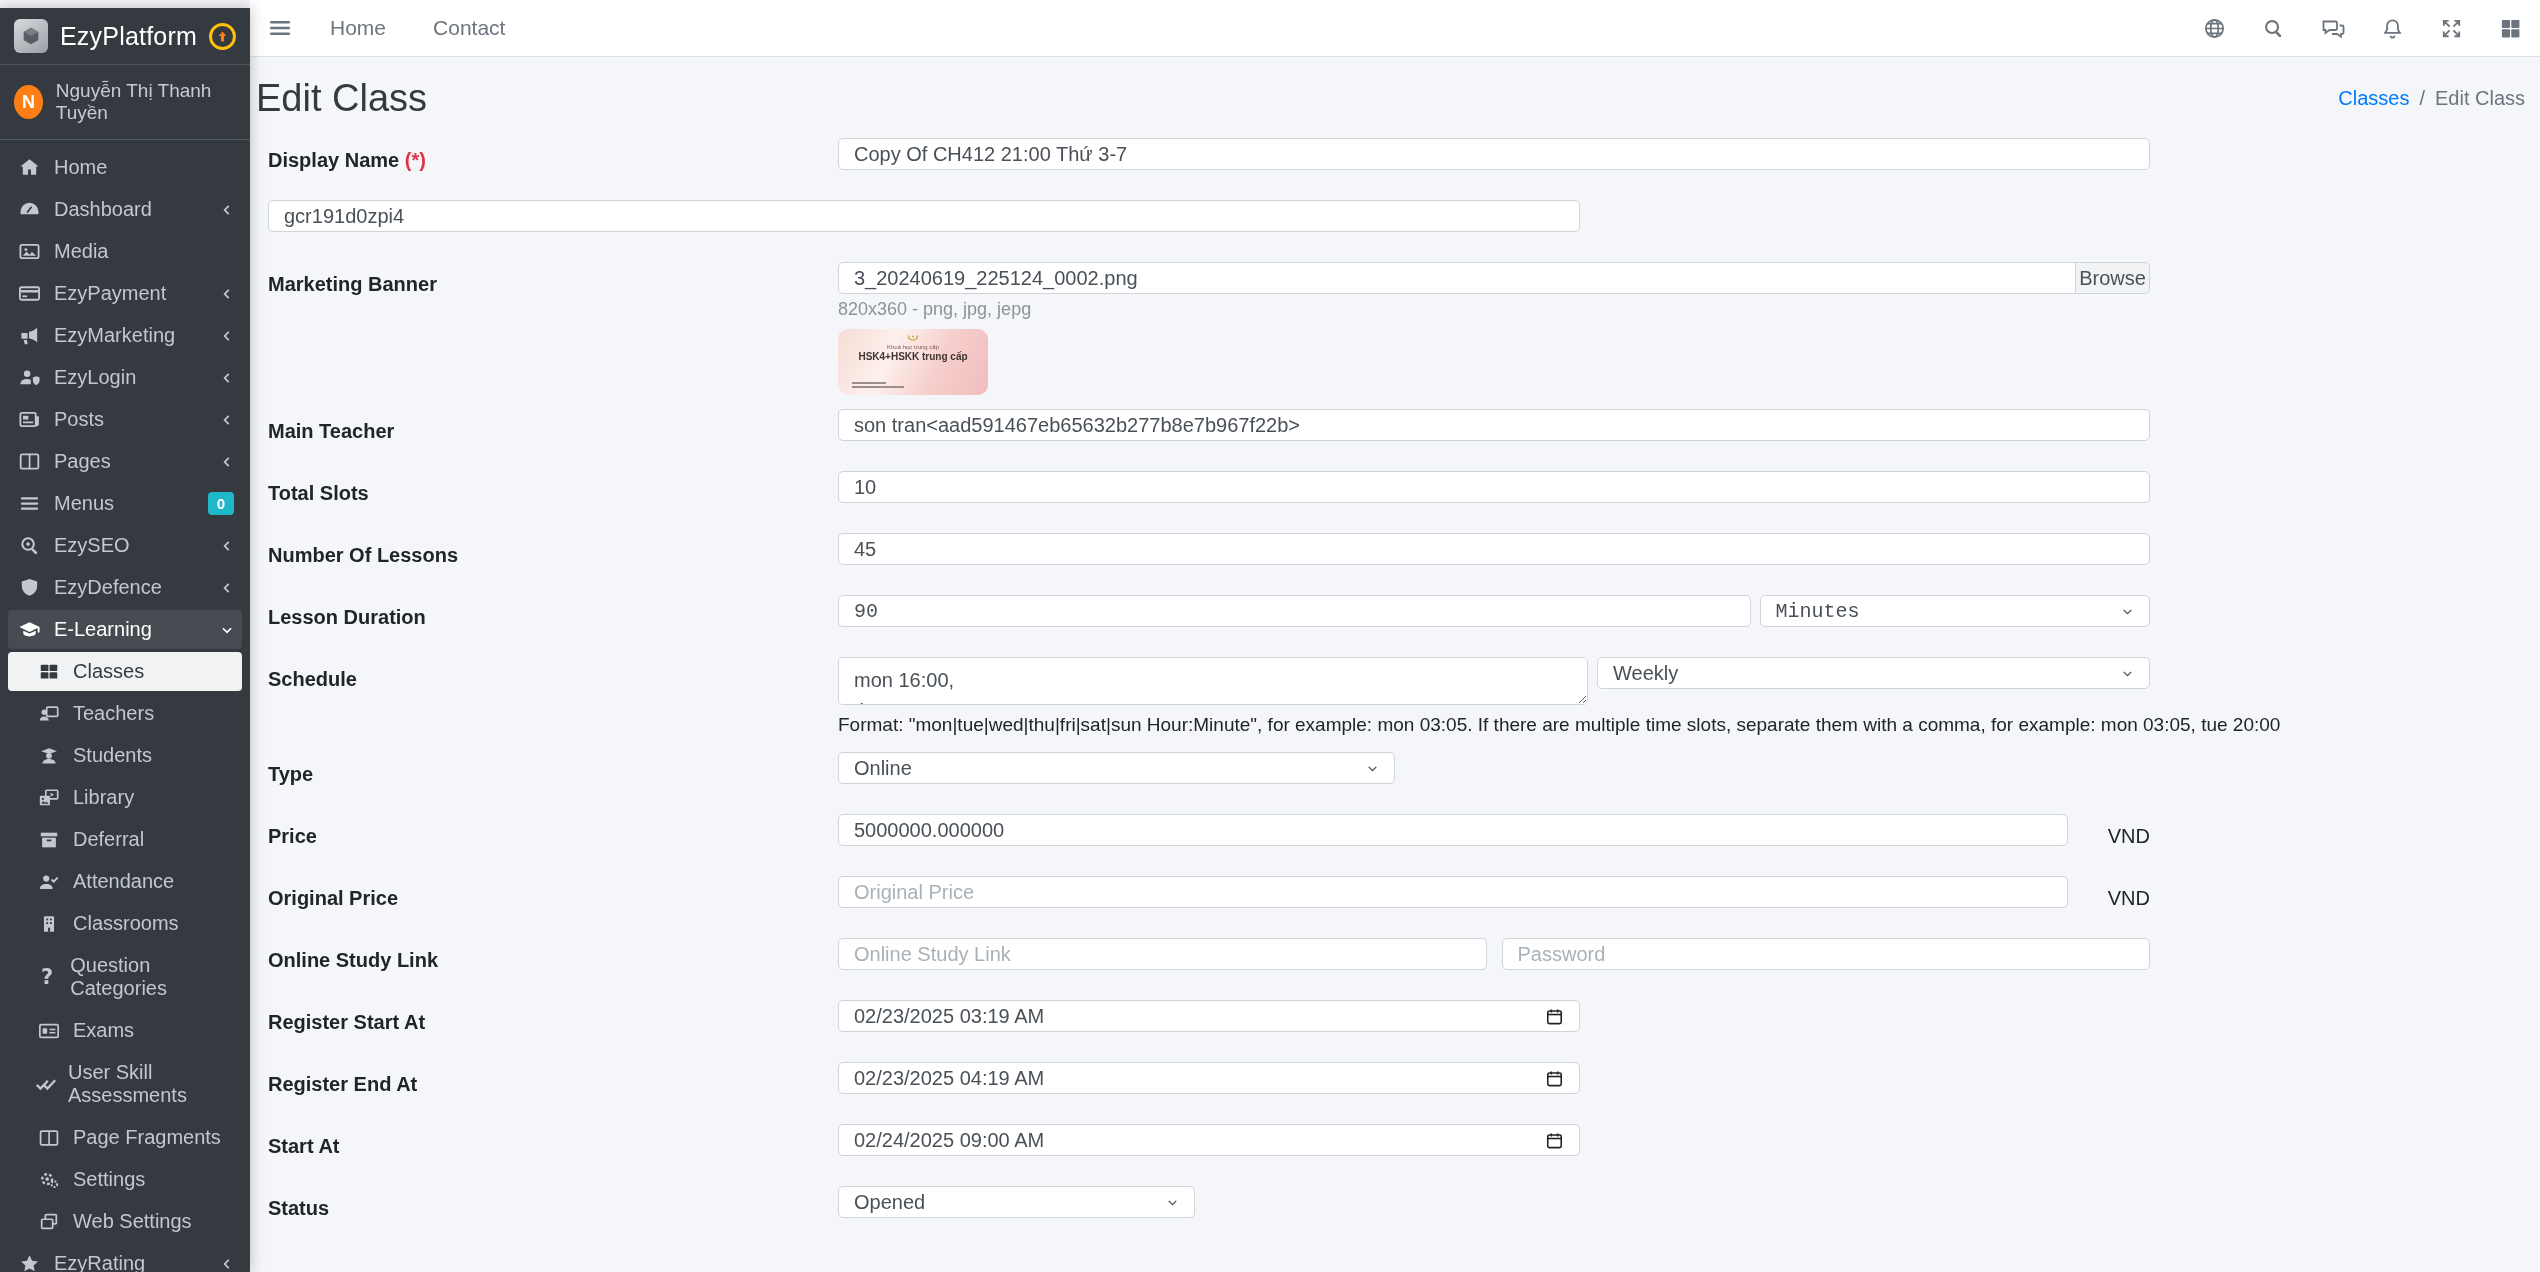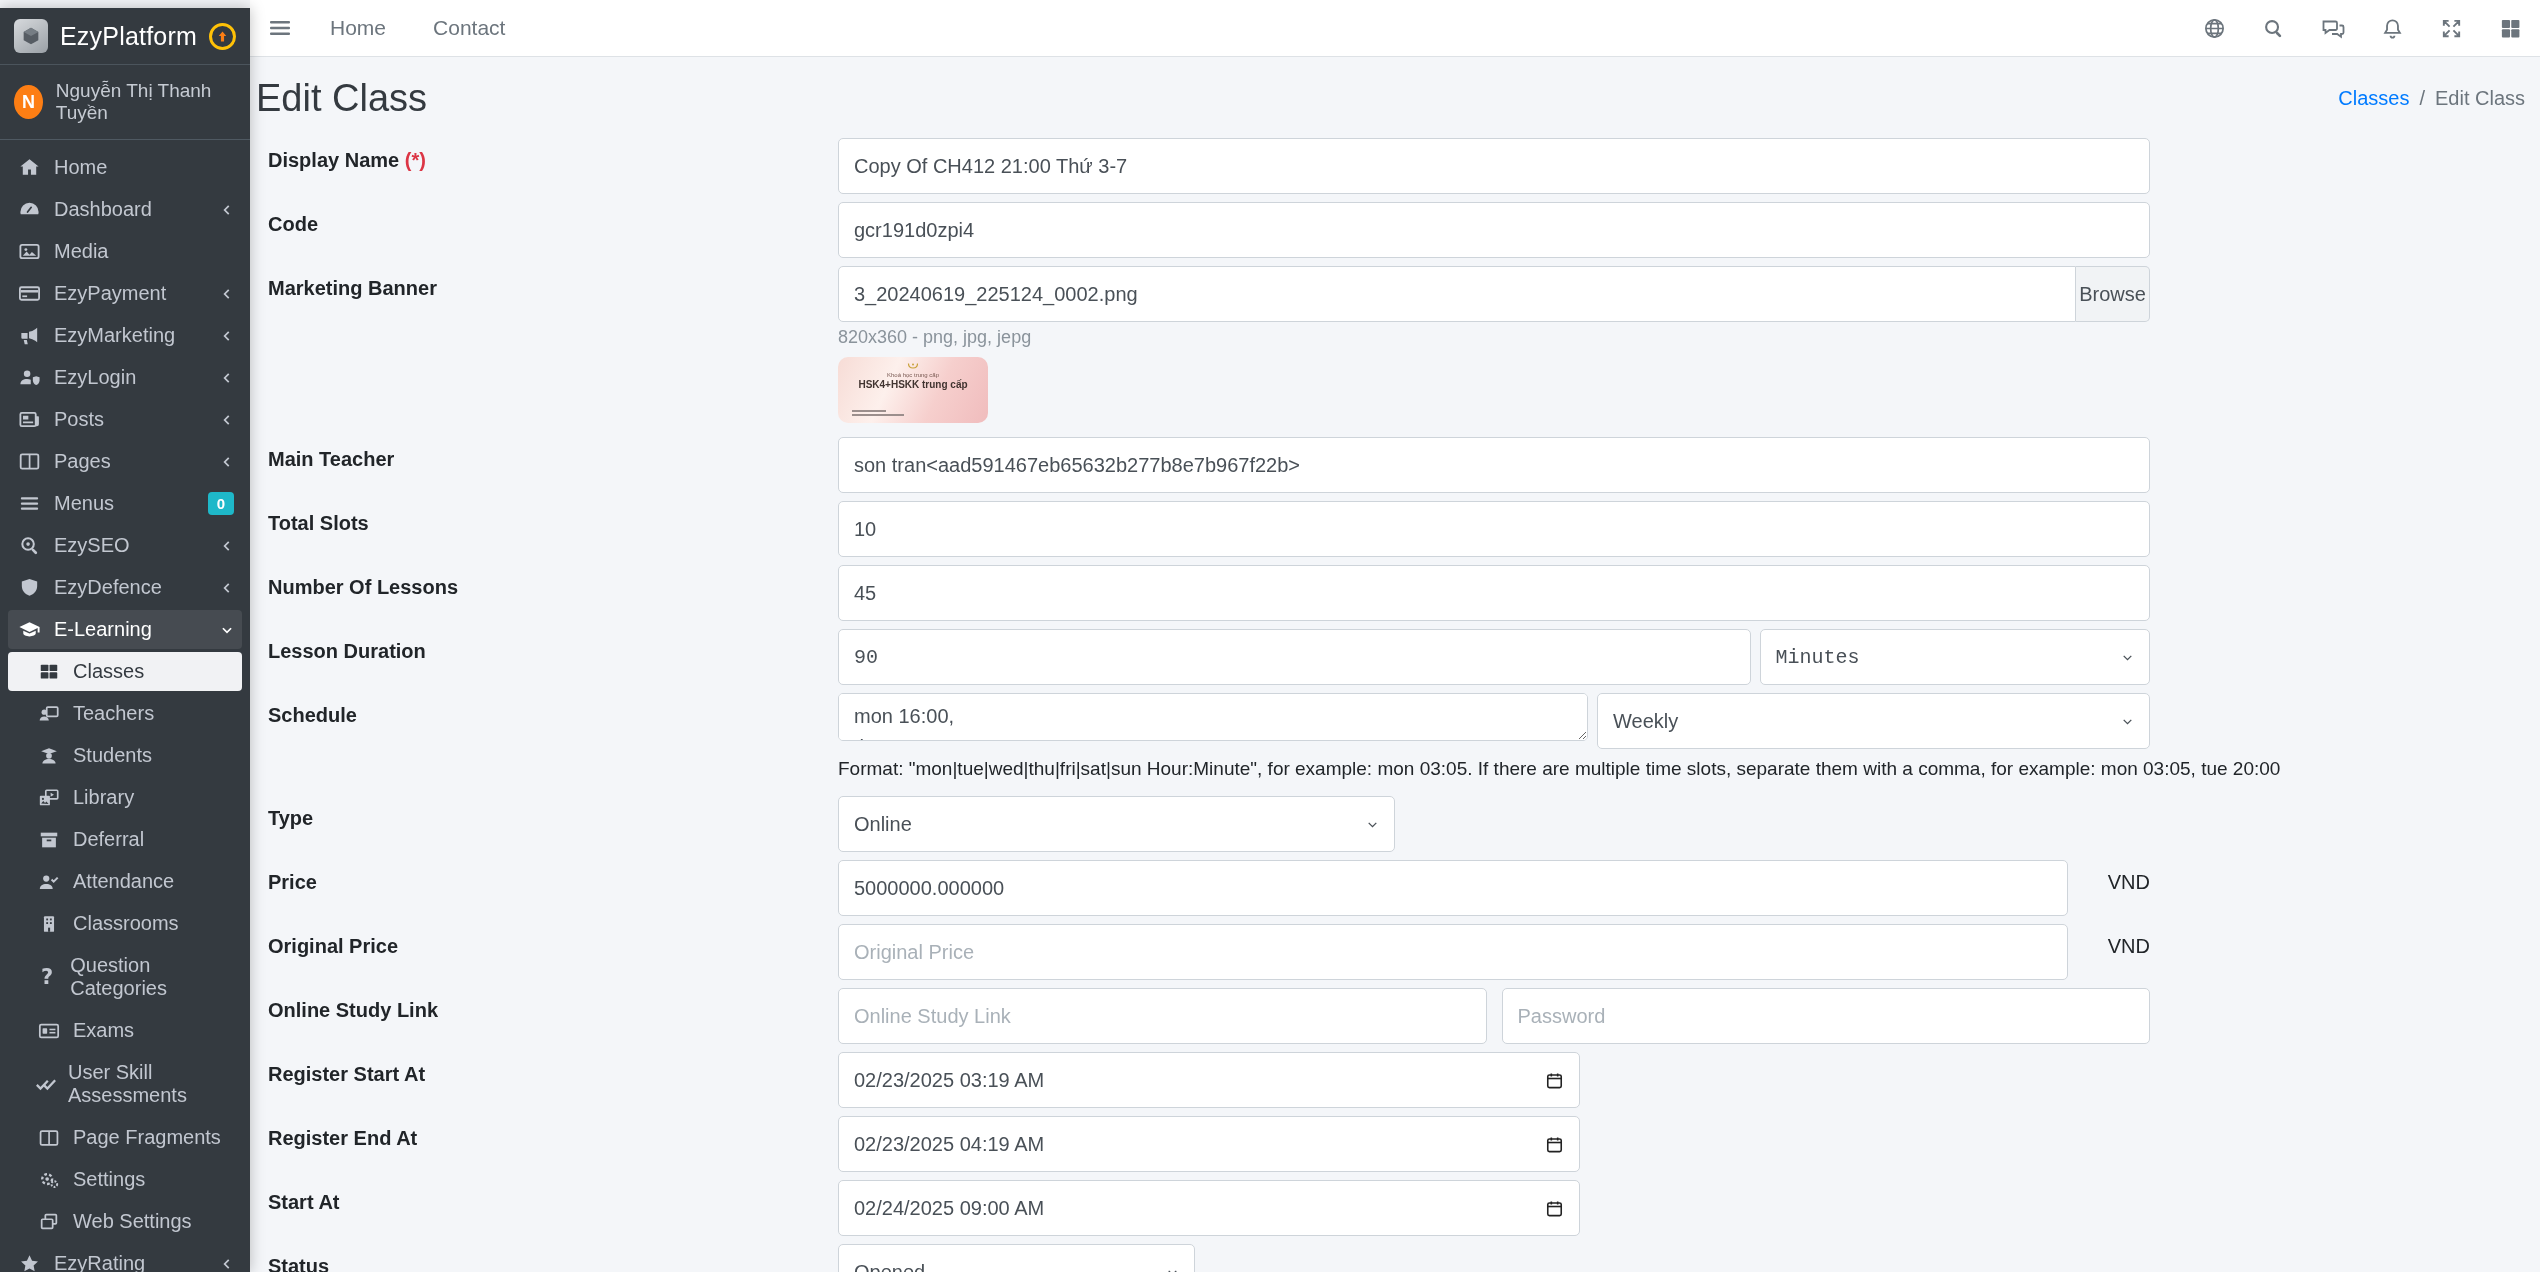--- a/index.html
+++ b/index.html
@@ -40,21 +40,21 @@
   .page-title { font-size:38px; font-weight:500; color:#343a40; }
   .breadcrumb { font-size:20px; color:#6c757d; display:flex; gap:10px; }
   .breadcrumb .bc-link { color:#007bff; cursor:pointer; }
 
   
   .form-area { padding:6px 0 0 18px; }
   .form-row { display:flex; align-items:flex-start; margin-bottom:8px; min-height:54px; }
   .form-label { width:570px; flex:0 0 570px; padding-top:11px; font-weight:700; font-size:20px; color:#212529; }
   .req { color:#dc3545; }
   .controls { width:1312px; }
-  .fc { height:56px; border:1px solid #ced4da; border-radius:5px; background:#fff; padding:0 15px; font-size:20px; color:#495057; font-family:inherit; outline:none; }
+  .fc { height:32px; border:1px solid #ced4da; border-radius:5px; background:#fff; padding:0 15px; font-size:20px; color:#495057; font-family:inherit; outline:none; }
   input.fc { width:100%; }
   .fc::placeholder { color:#a9b1b8; }
   .row-inline { display:flex; gap:15px; }
   .w750 { width:750px; } .w553 { width:553px; } .w557 { width:557px; } .w742 { width:742px; }
   .w932 { width:932px; } .w365 { width:365px; } .w357 { width:357px; }
   .input-group { display:flex; width:1312px; }
   .input-group input { flex:1; border-radius:5px 0 0 5px; }
   .btn-browse { width:74px; border:1px solid #ced4da; border-left:none; border-radius:0 5px 5px 0; background:#f1f3f5; color:#495057; font-size:20px; font-family:inherit; cursor:pointer; }
   .banner-hint { text-align:left; font-size:18px; color:#8a939b; margin-top:5px; }
   .banner-preview { margin-top:9px; width:150px; height:66px; border-radius:10px; overflow:hidden; position:relative;
@@ -464,21 +464,20 @@
   </div>
 
   <div class="form-area">
 
     <div class="form-row">
       <div class="form-label"><span>Display Name</span> <span class="req">(*)</span></div>
       <div class="controls"><input class="fc" value="Copy Of CH412 21:00 Thứ 3-7" style=""></div>
     </div>
 
     <div class="form-row">
-      <div class="form-label">Code</div>
       <div class="controls"><input class="fc" value="gcr191d0zpi4" style=""></div>
     </div>
 
     <div class="form-row" style="margin-bottom:14px;">
       <div class="form-label">Marketing Banner</div>
       <div class="controls">
         <div class="input-group">
           <input class="fc" value="3_20240619_225124_0002.png" style="">
           <button class="btn-browse">Browse</button>
         </div>

